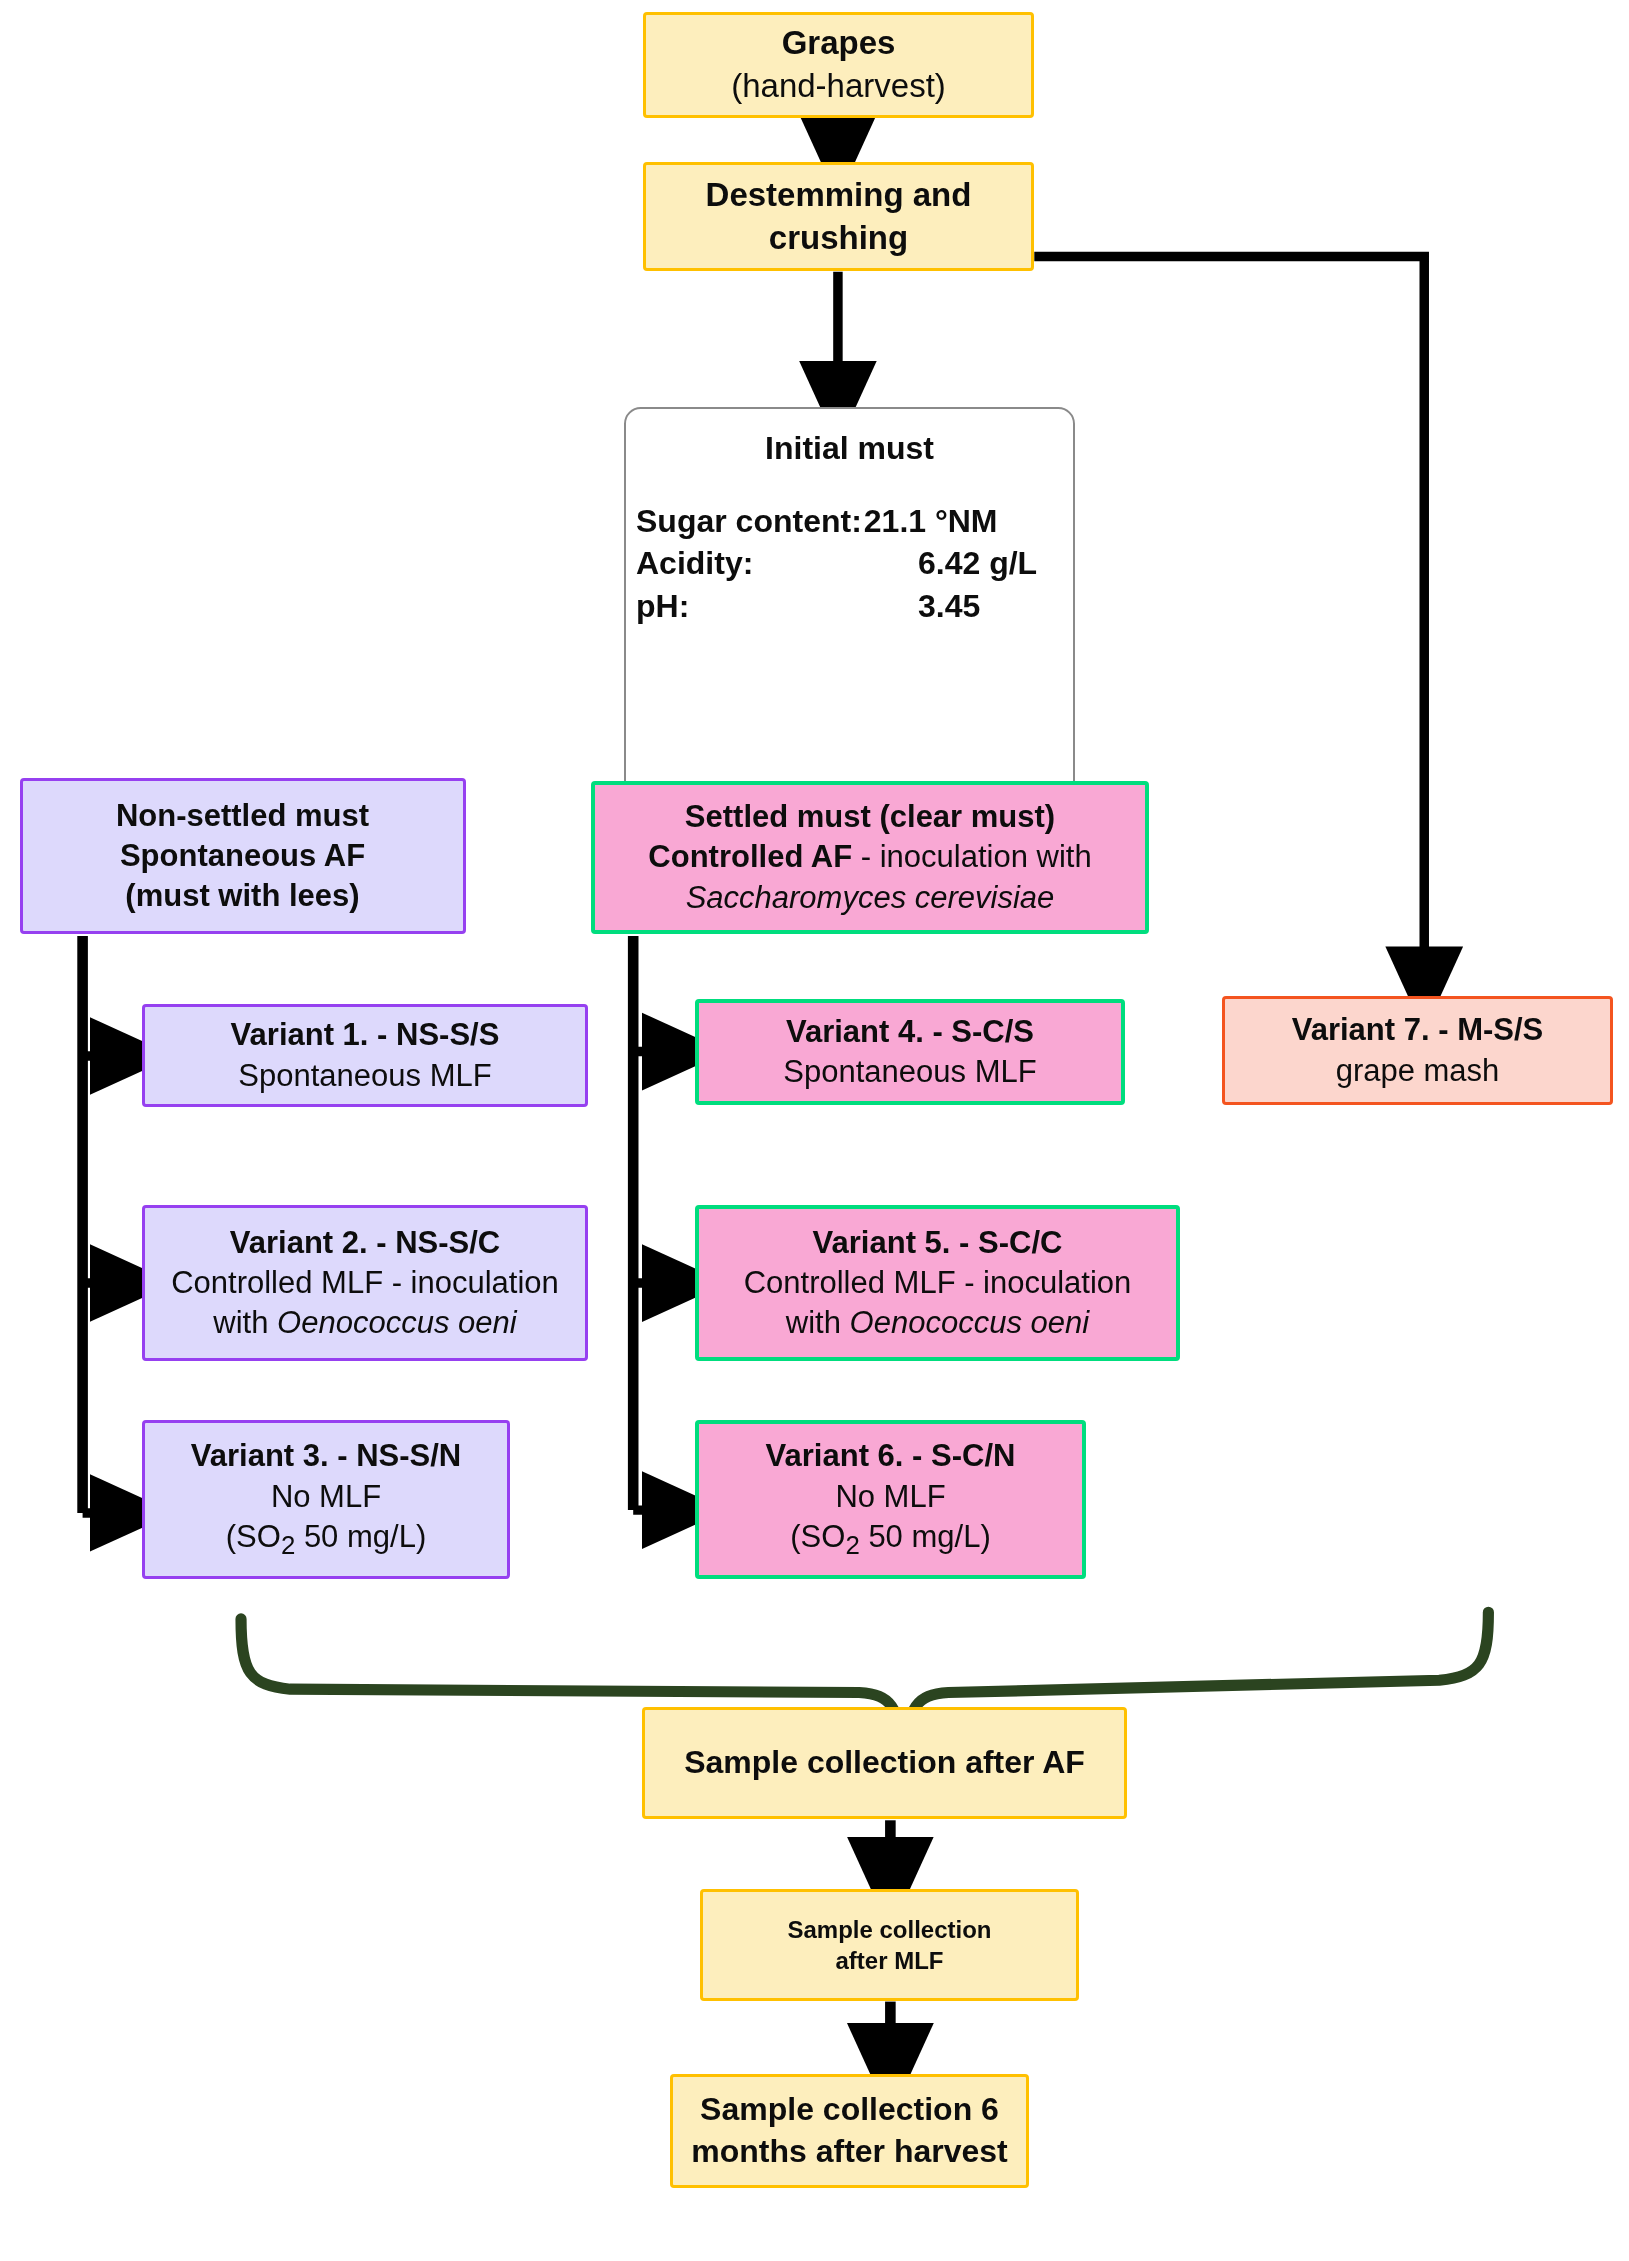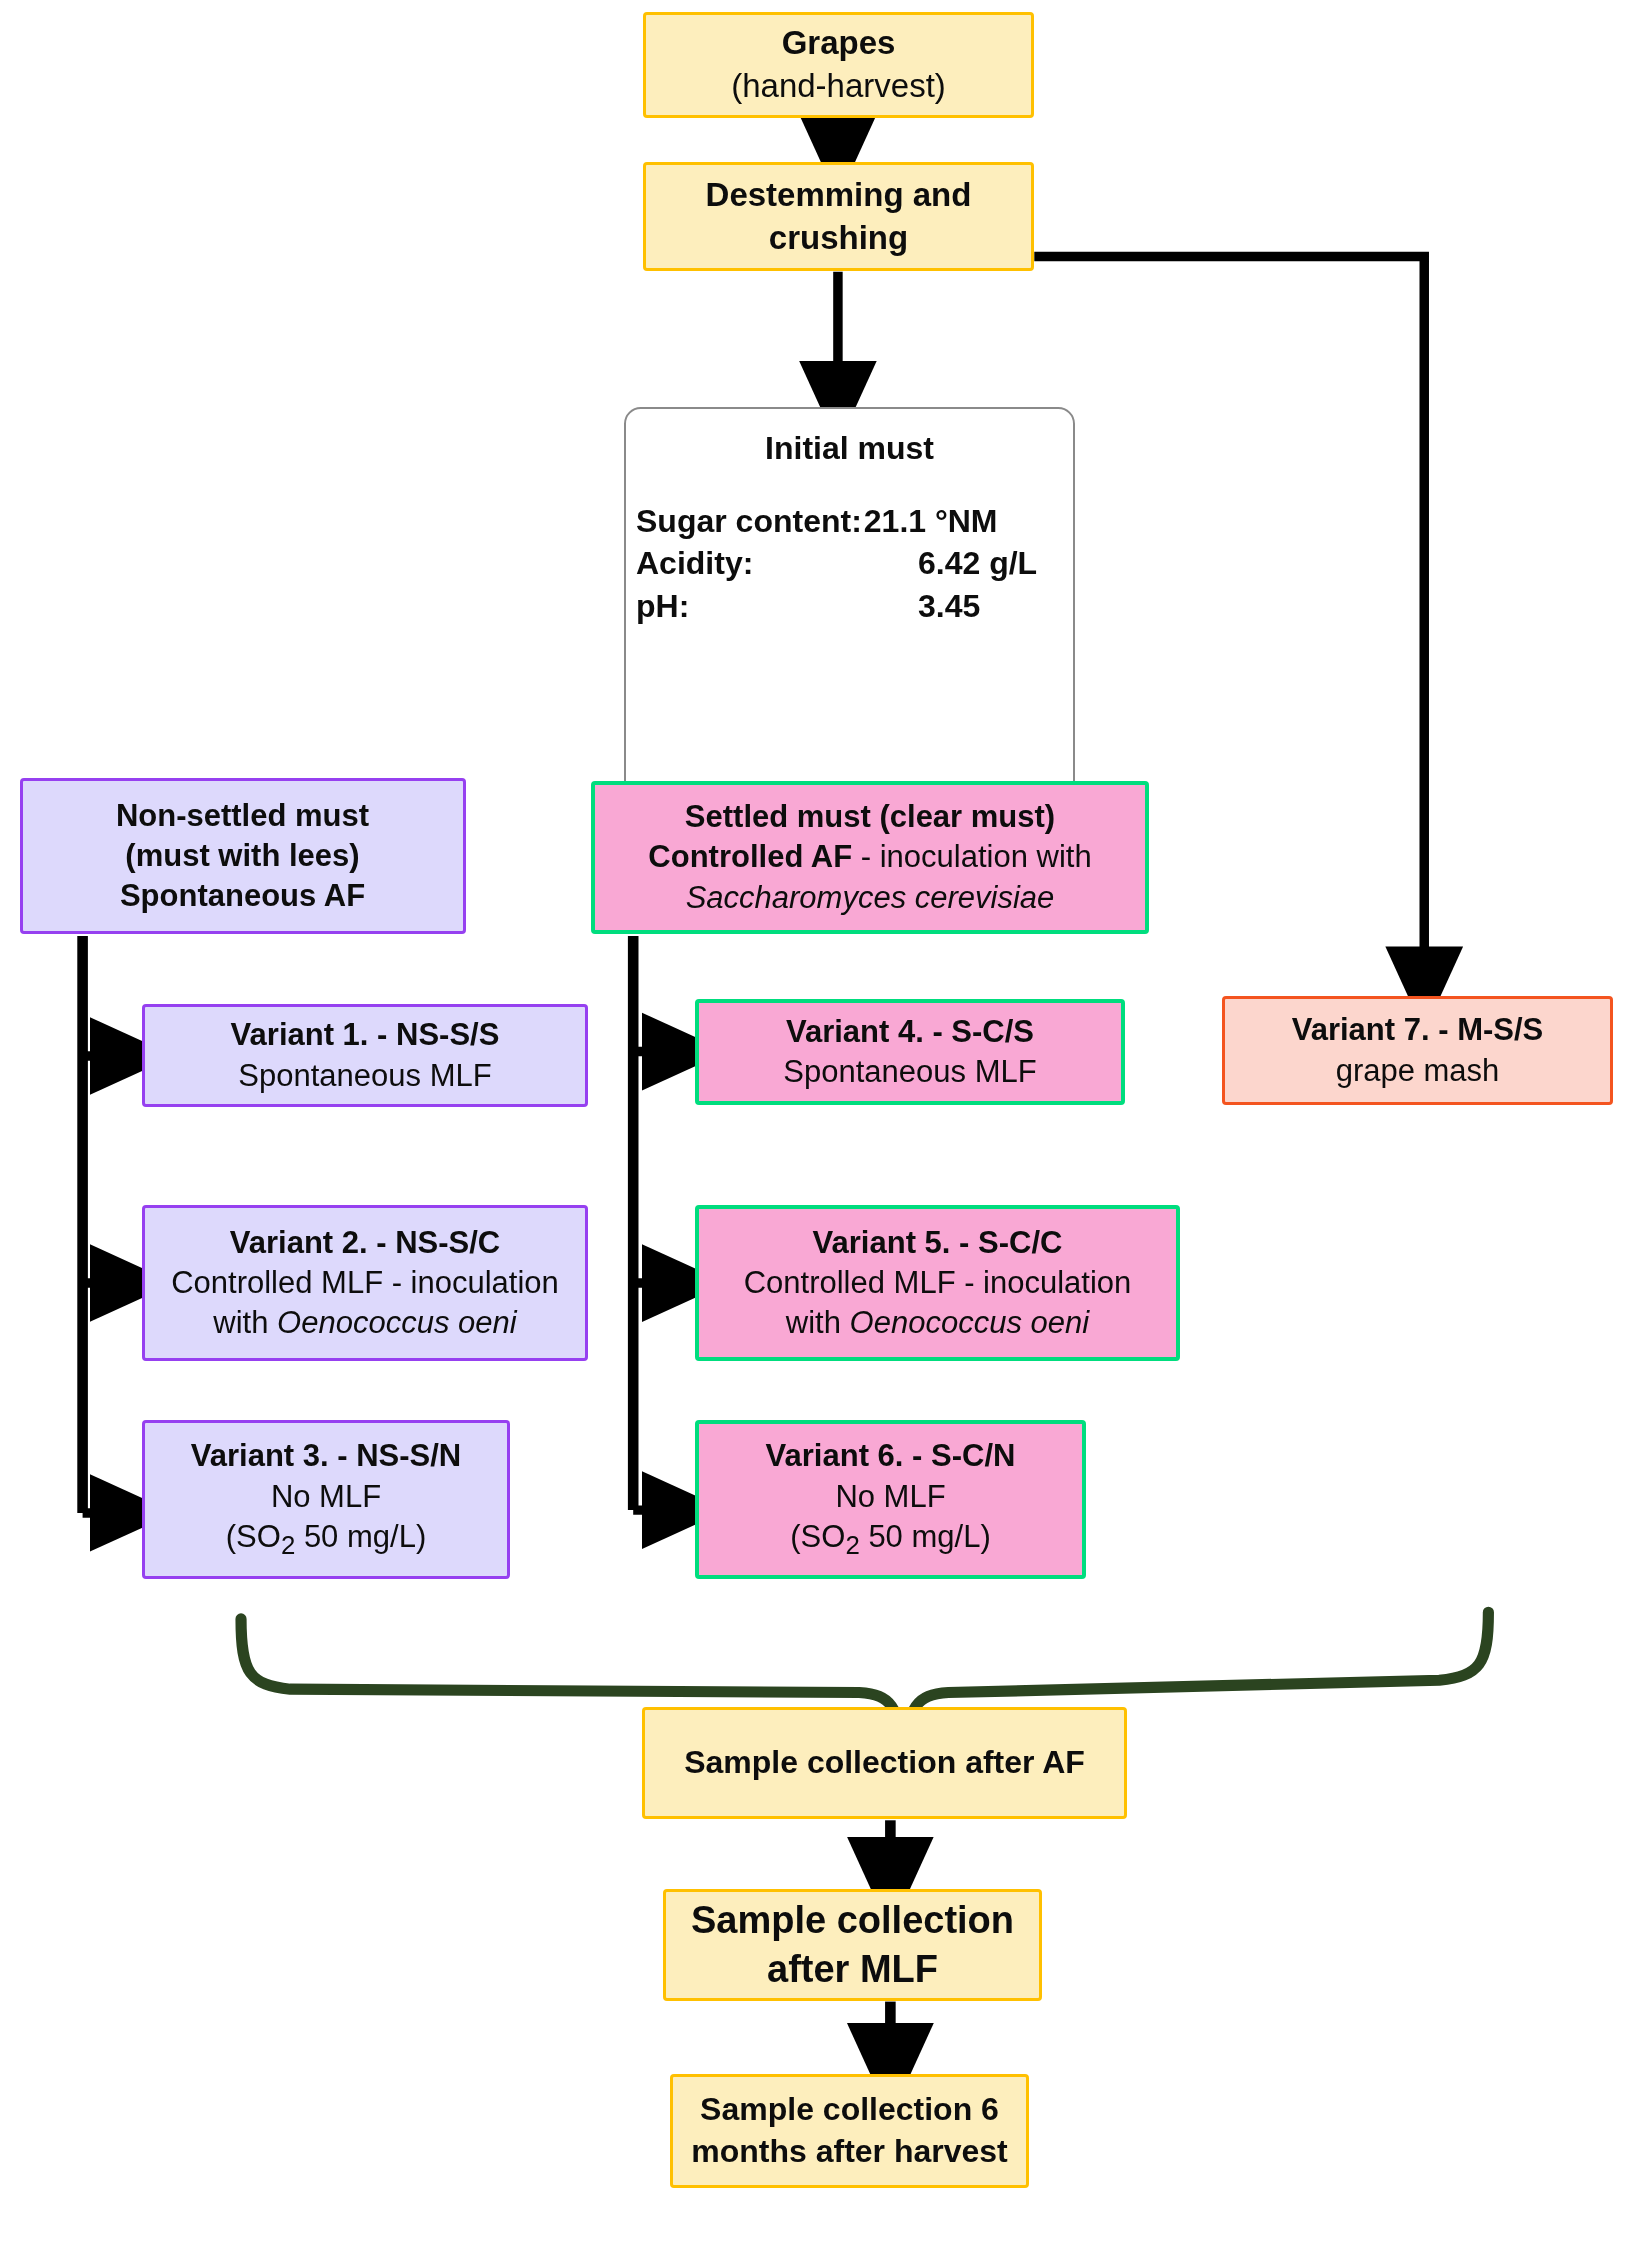--- a/index.html
+++ b/index.html
@@ -45,21 +45,21 @@
   #node-v2 {left:142px;  top:1205px; width:446px;  height:156px; font-size:31px;}
   #node-v3 {left:142px;  top:1420px; width:368px;  height:159px; font-size:31px;}
 
   #node-v4 {left:695px; top:999px; width:430px;  height:106px; font-size:31px;}
   #node-v5 {left:695px; top:1205px; width:485px;  height:156px; font-size:31px;}
   #node-v6 {left:695px; top:1420px; width:391px;  height:159px; font-size:31px;}
 
   #node-v7 {left:1222px; top:996px; width:391px;  height:109px; font-size:31px;}
 
   #node-sample-af   {left:642px; top:1707px; width:485px;  height:112px; font-size:32px;}
-  #node-sample-mlf  {left:663px; top:1889px; width:379px;  height:112px; font-size:38px;}
+  #node-sample-mlf  {left:700px; top:1889px; width:379px;  height:112px; font-size:24px;}
   #node-sample-6mo  {left:670px; top:2074px; width:359px;  height:114px; font-size:32px;}
 
   
   .must-title{font-weight:bold;font-size:32px;margin-bottom:30px;}
   .must-row{display:flex;width:100%;font-weight:bold;font-size:32px;line-height:1.34;}
   .must-row .k{text-align:left;flex:0 0 auto;}
   .must-row .v{margin-left:auto;text-align:left;}
   .must-row.r0 .v{margin-left:2px;}
   .must-row.r1 .v,.must-row.r2 .v,.must-row.r3 .v{width:145px;}
 </style>
@@ -125,22 +125,22 @@
       <span class="v">6.42 g/L</span>
     </div>
     <div class="must-row r2">
       <span class="k">pH:</span>
       <span class="v">3.45</span>
     </div>
   </div>
 
   <div class="node purple" id="node-nonsettled">
     <span class="ln b">Non-settled must</span>
+    <span class="ln b">Spontaneous AF</span>
     <span class="ln b">(must with lees)</span>
-    <span class="ln b">Spontaneous AF</span>
   </div>
 
   <div class="node green" id="node-settled">
     <span class="ln b">Settled must (clear must)</span>
     <span class="ln"><span class="b">Controlled AF</span><span class="n"> - inoculation with</span></span>
     <span class="ln n it">Saccharomyces cerevisiae</span>
   </div>
 
   <div class="node purple" id="node-v1">
     <span class="ln b">Variant 1. - NS-S/S</span>

